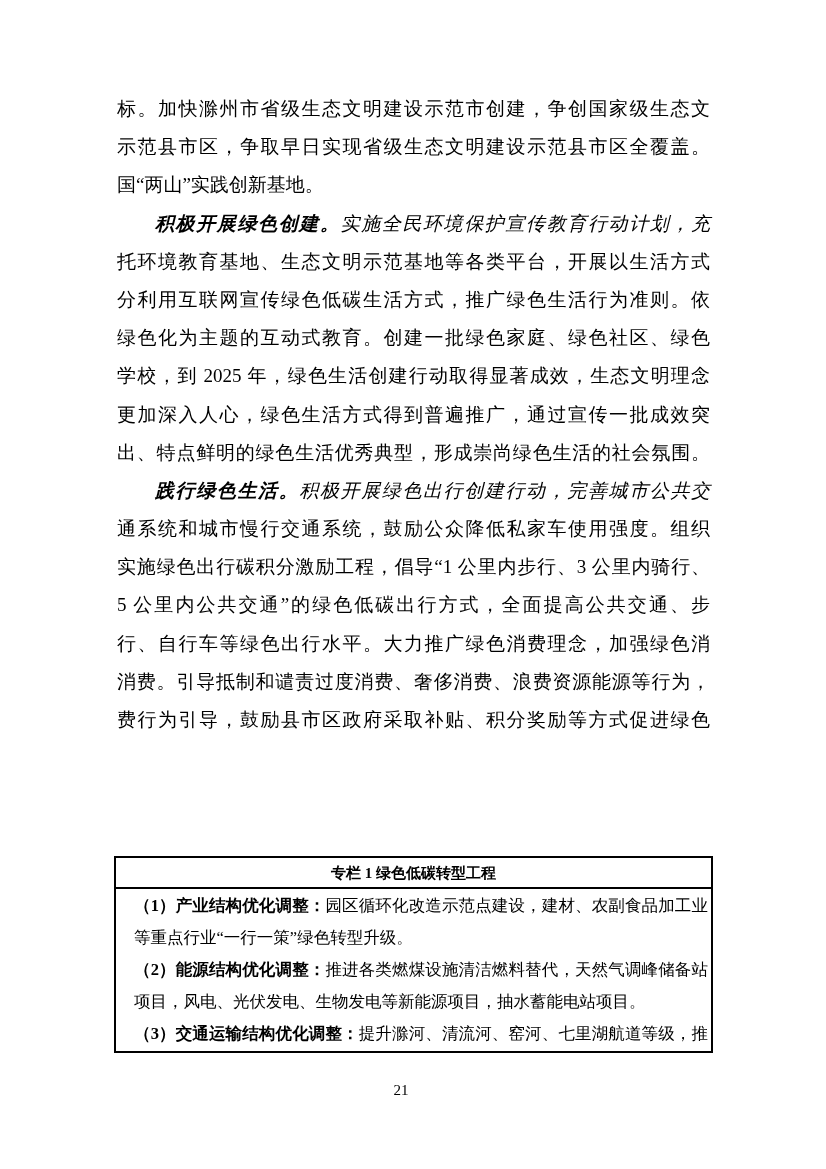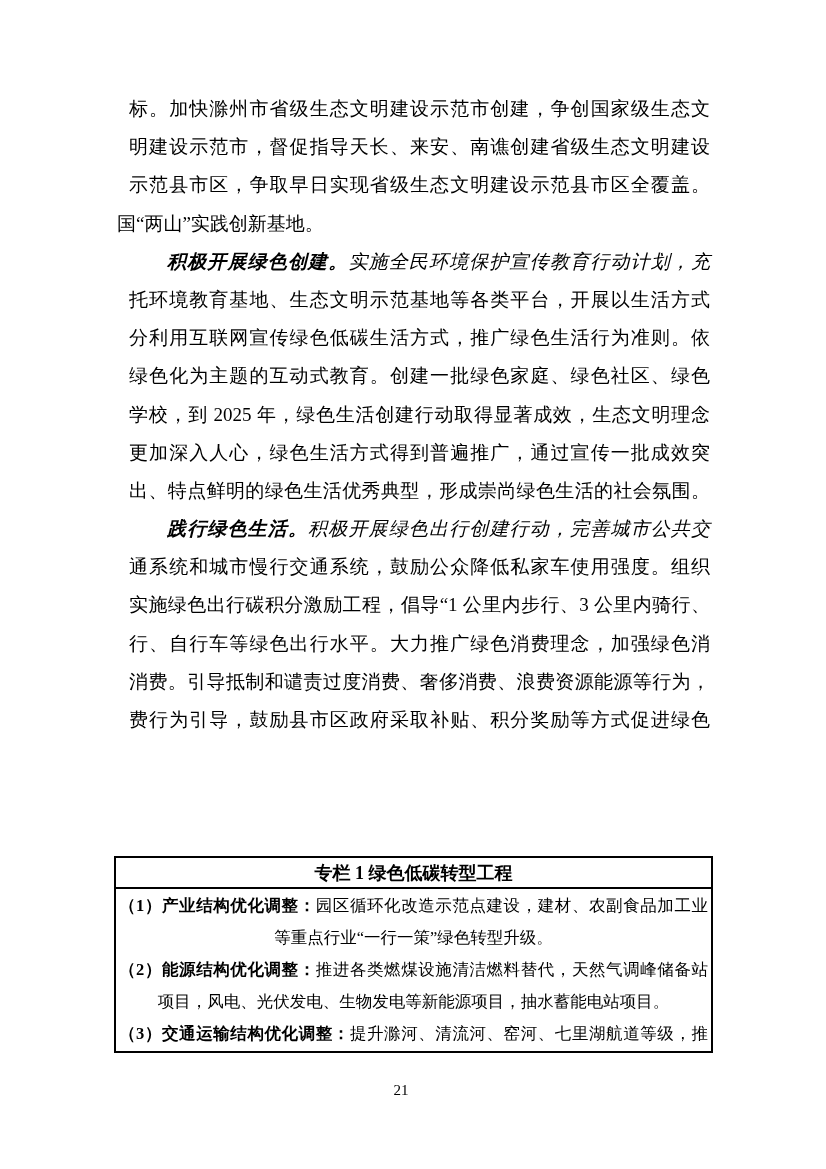--- a/index.html
+++ b/index.html
@@ -27,48 +27,46 @@
     height: 38.2px;
     line-height: 38.2px;
     font-size: 19px;
     white-space: nowrap;
     overflow: visible;
   }
   .line.just {
     white-space: normal;
     text-align: justify;
     text-align-last: justify;
-    margin-left: 12px;
   }
   .line.ind { text-indent: 2em; font-style: italic; }
   .line b, .box-line b { font-weight: 700; }
   .callout-box {
     position: absolute;
     left: 114px;
     top: 856px;
     width: 599px;
     height: 197px;
     border: 2px solid #000000;
     background: #ffffff;
   }
   .box-title {
     height: 31px;
     line-height: 31px;
     text-align: center;
     font-weight: 700;
-    font-size: 18px;
+    font-size: 15px;
     border-bottom: 2px solid #000000;
   }
-  .box-body { padding: 1px 3px 0 3px; }
+  .box-body { padding: 1px 3px 0 18px; }
   .box-line {
     height: 32px;
     line-height: 32px;
     font-size: 16.5px;
     white-space: nowrap;
-    text-align: center;
   }
   .box-line.just {
     white-space: normal;
     text-align: justify;
     text-align-last: justify;
   }
   .page-number {
     position: absolute;
     left: 0;
     top: 1082px;
@@ -77,37 +75,37 @@
     font-size: 15px;
   }
 </style>
 </head>
 <body>
 
 <div class="page">
   <div class="body-text">
       <div>
         <div class="line just">标。加快滁州市省级生态文明建设示范市创建，争创国家级生态文</div>
-        <div class="line just">明建设示范市，督促指导天长、来安、南谯创建省级生态文明建设</div>
         <div class="line just">示范县市区，争取早日实现省级生态文明建设示范县市区全覆盖。</div>
         <div class="line">国“两山”实践创新基地。</div>
       </div>
       <div>
         <div class="line just ind"><b>积极开展绿色创建。</b>实施全民环境保护宣传教育行动计划，充</div>
         <div class="line just">托环境教育基地、生态文明示范基地等各类平台，开展以生活方式</div>
         <div class="line just">分利用互联网宣传绿色低碳生活方式，推广绿色生活行为准则。依</div>
         <div class="line just">绿色化为主题的互动式教育。创建一批绿色家庭、绿色社区、绿色</div>
         <div class="line just">学校，到 2025 年，绿色生活创建行动取得显著成效，生态文明理念</div>
         <div class="line just">更加深入人心，绿色生活方式得到普遍推广，通过宣传一批成效突</div>
         <div class="line just">出、特点鲜明的绿色生活优秀典型，形成崇尚绿色生活的社会氛围。</div>
       </div>
       <div>
         <div class="line just ind"><b>践行绿色生活。</b>积极开展绿色出行创建行动，完善城市公共交</div>
         <div class="line just">通系统和城市慢行交通系统，鼓励公众降低私家车使用强度。组织</div>
         <div class="line just">实施绿色出行碳积分激励工程，倡导“1 公里内步行、3 公里内骑行、</div>
+        <div class="line just">5 公里内公共交通”的绿色低碳出行方式，全面提高公共交通、步</div>
         <div class="line just">行、自行车等绿色出行水平。大力推广绿色消费理念，加强绿色消</div>
         <div class="line just">消费。引导抵制和谴责过度消费、奢侈消费、浪费资源能源等行为，</div>
         <div class="line just">费行为引导，鼓励县市区政府采取补贴、积分奖励等方式促进绿色</div>
       </div>
     </div>
 
   <div class="callout-box">
     <div class="box-title">专栏 1 绿色低碳转型工程</div>
     <div class="box-body">
         <div class="box-line just"><b>（1）产业结构优化调整：</b>园区循环化改造示范点建设，建材、农副食品加工业</div>

